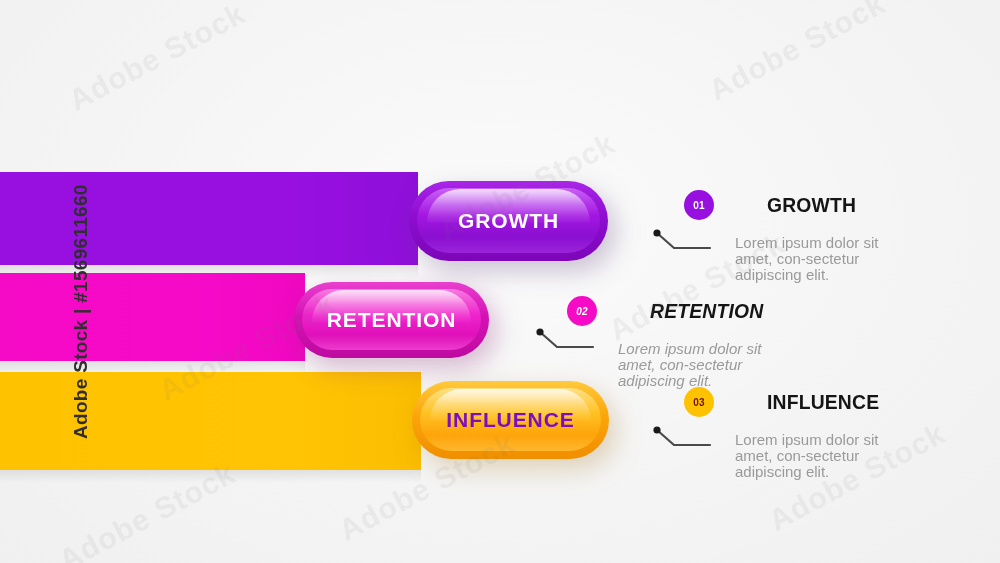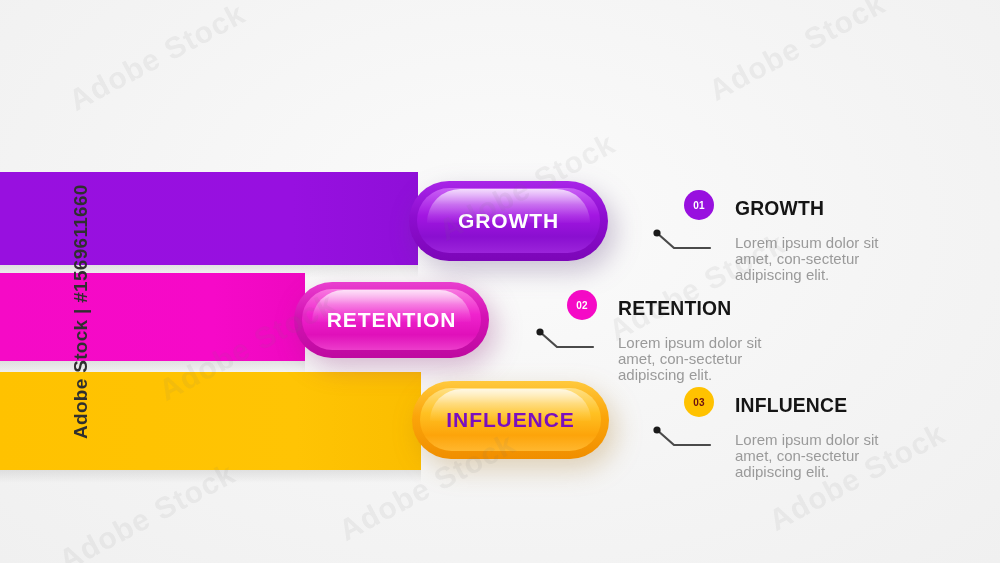--- a/index.html
+++ b/index.html
@@ -211,21 +211,22 @@
   }
   .pill-3 .pill-label { color: #7a0fbf; }
 
   
   .info {
     position: absolute;
     z-index: 6;
   }
   .info-head {
     display: flex;
-    align-items: flex-end;
+    align-items: center;
+    gap: 32px;
   }
   .badge {
     width: 30px;
     height: 30px;
     border-radius: 50%;
     display: flex;
     align-items: center;
     justify-content: center;
     font-size: 10px;
     font-weight: 700;
@@ -249,21 +250,21 @@
   .info-desc {
     margin-top: 15px;
     margin-left: 51px;
     font-size: 15px;
     line-height: 16px;
     color: #9a9a9a;
     max-width: 175px;
   }
 
   .info-1 { left: 684px; top: 190px; }
-  .info-2 { left: 567px; top: 290px; }
+  .info-2 { left: 567px; top: 296px; font-style: italic; }
   .info-3 { left: 684px; top: 387px; }
 
   
   .connector {
     position: absolute;
     z-index: 7;
     pointer-events: none;
   }
   .conn-1 { left: 652px; top: 228px; }
   .conn-2 { left: 535px; top: 327px; }

